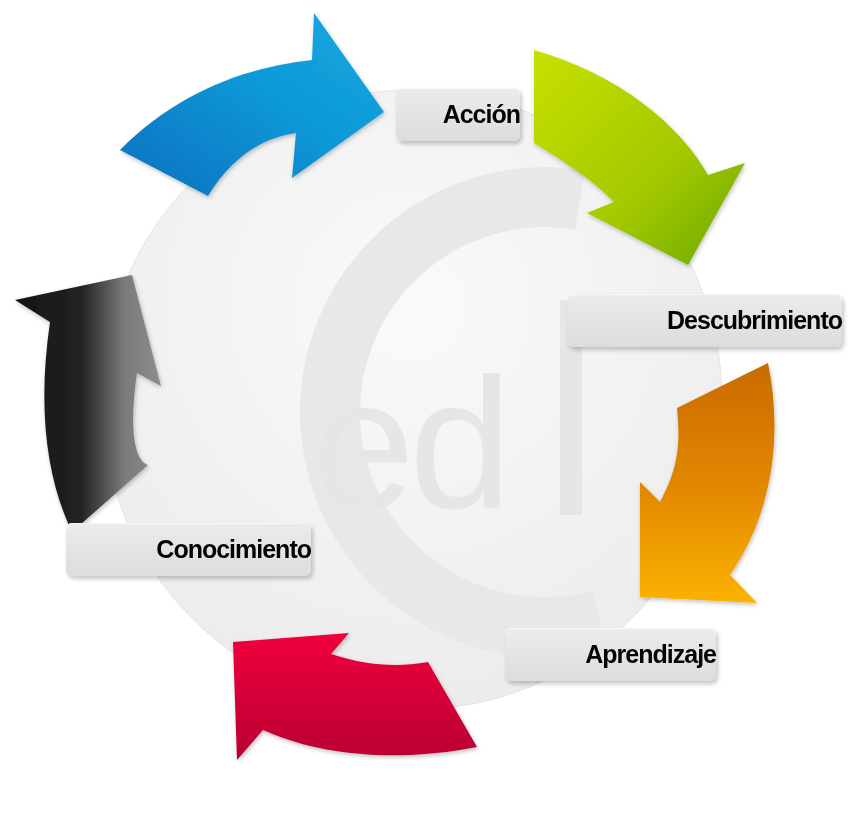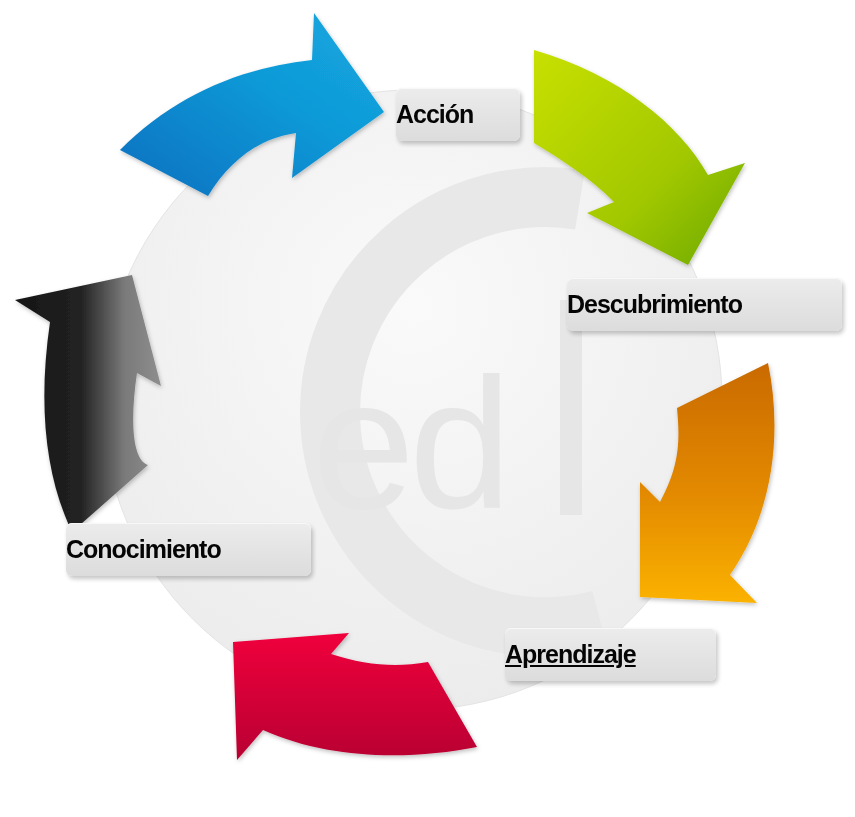--- a/index.html
+++ b/index.html
@@ -1,21 +1,21 @@
 <!DOCTYPE html>
 <html><head>
 <meta charset="utf-8">
 <style>
   html, body { margin:0; padding:0; background:#ffffff; }
   body { width:855px; height:817px; position:relative; overflow:hidden;
          font-family:"Liberation Sans", sans-serif; }
   #stage { position:absolute; left:0; top:0; width:855px; height:817px; }
   .label {
     position:absolute; box-sizing:border-box; height:53px;
-    display:flex; align-items:center; justify-content:flex-start;
+    display:flex; align-items:center; justify-content:flex-end;
     background:linear-gradient(#ececec, #dcdcdc);
     border-radius:6px;
     box-shadow: 2px 3px 4px rgba(0,0,0,0.22), inset 0 1px 0 #f8f8f8;
     color:#050505; font-weight:bold; font-size:25px; letter-spacing:-1px;
     font-family:"Liberation Sans", sans-serif;
     white-space:nowrap;
   }
 </style>
 </head>
 <body>
@@ -72,22 +72,22 @@
     <path filter="url(#sh)" fill="url(#gOrange)" d="M 768 363 C 782 430 775 510 730 575 L 757 603 L 640 597 L 640 482 L 660 502 C 680 465 680 440 677 408 Z"></path>
 
     <path filter="url(#sh)" fill="url(#gRed)" d="M 428 662 L 477 747 C 410 760 330 760 263 730 L 237 760 L 233 642 L 349 633 L 331 654 C 365 665 395 668 428 662 Z"></path>
 
     <path filter="url(#sh)" fill="url(#gBlack)" d="M 72 532 C 45 475 38 405 50 322 L 15 300 L 132 275 L 161 386 L 137 373 C 130 420 132 460 148 465 Z"></path>
   </svg>
 
   <div class="label" style="left:396px;top:88px;width:124px;">
       <span>Acción</span>
     </div>
-  <div class="label" style="left:567px;top:278px;width:275px;">
+  <div class="label" style="left:567px;top:294px;width:275px;">
       <span>Descubrimiento</span>
     </div>
-  <div class="label" style="left:505px;top:628px;width:211px;text-decoration:underline;">
+  <div class="label" style="left:505px;top:628px;width:211px;">
       <span>Aprendizaje</span>
     </div>
   <div class="label" style="left:66px;top:523px;width:245px;">
       <span>Conocimiento</span>
     </div>
 </div>
 
 </body></html>

